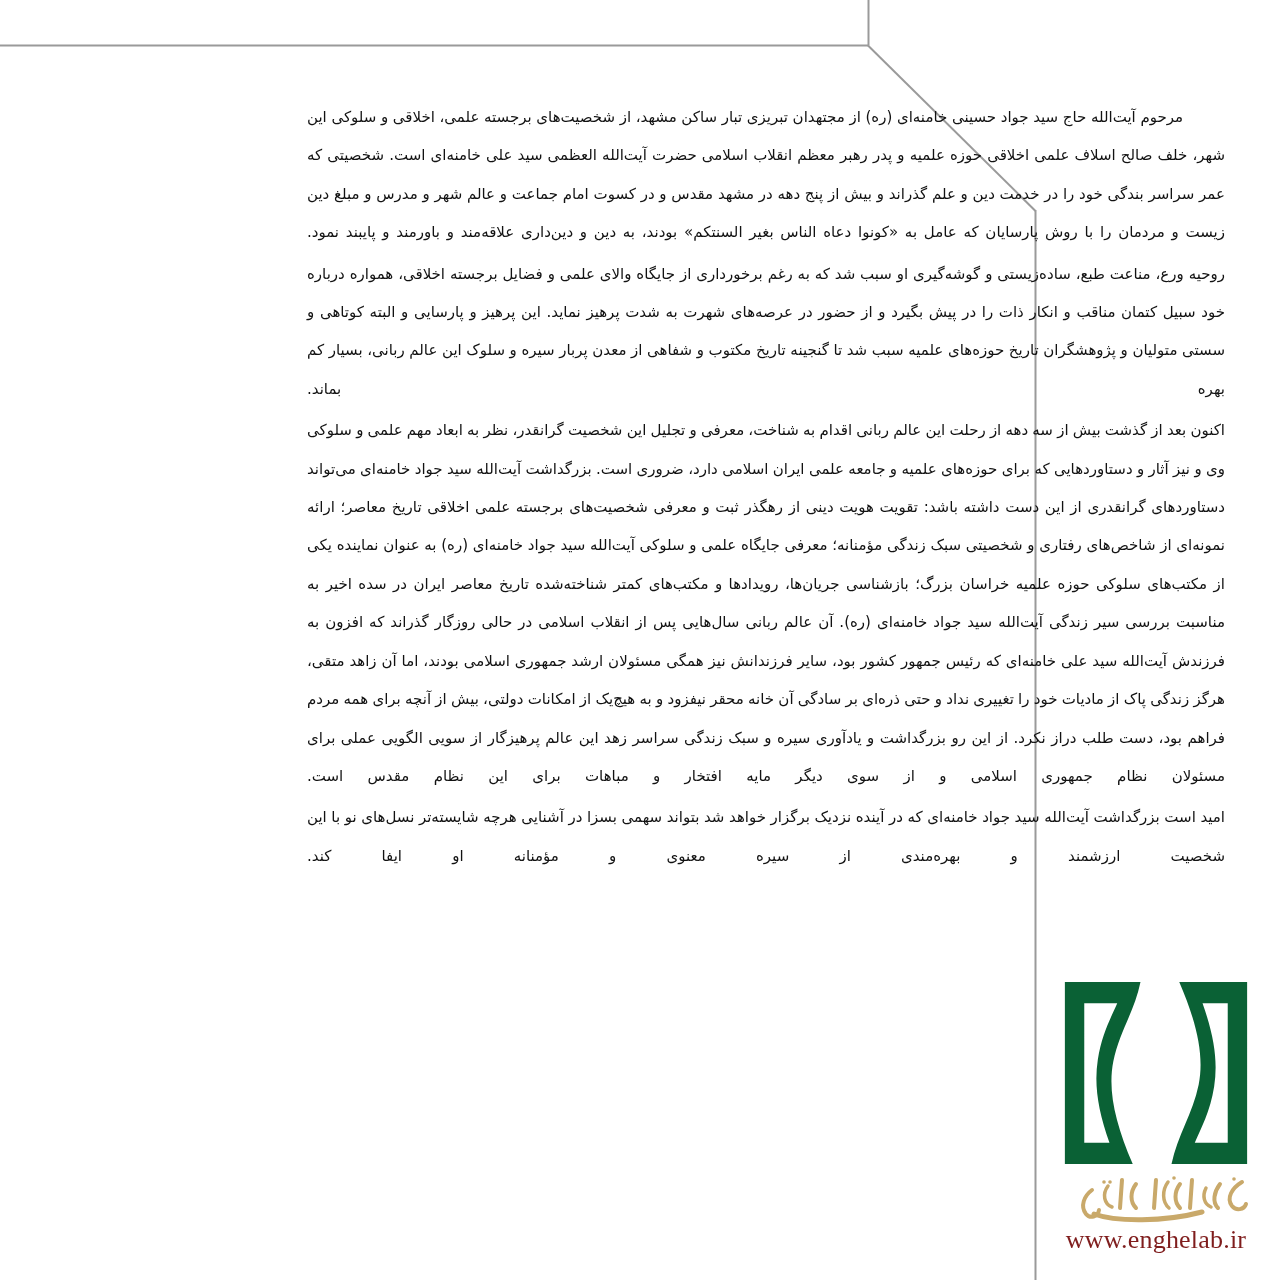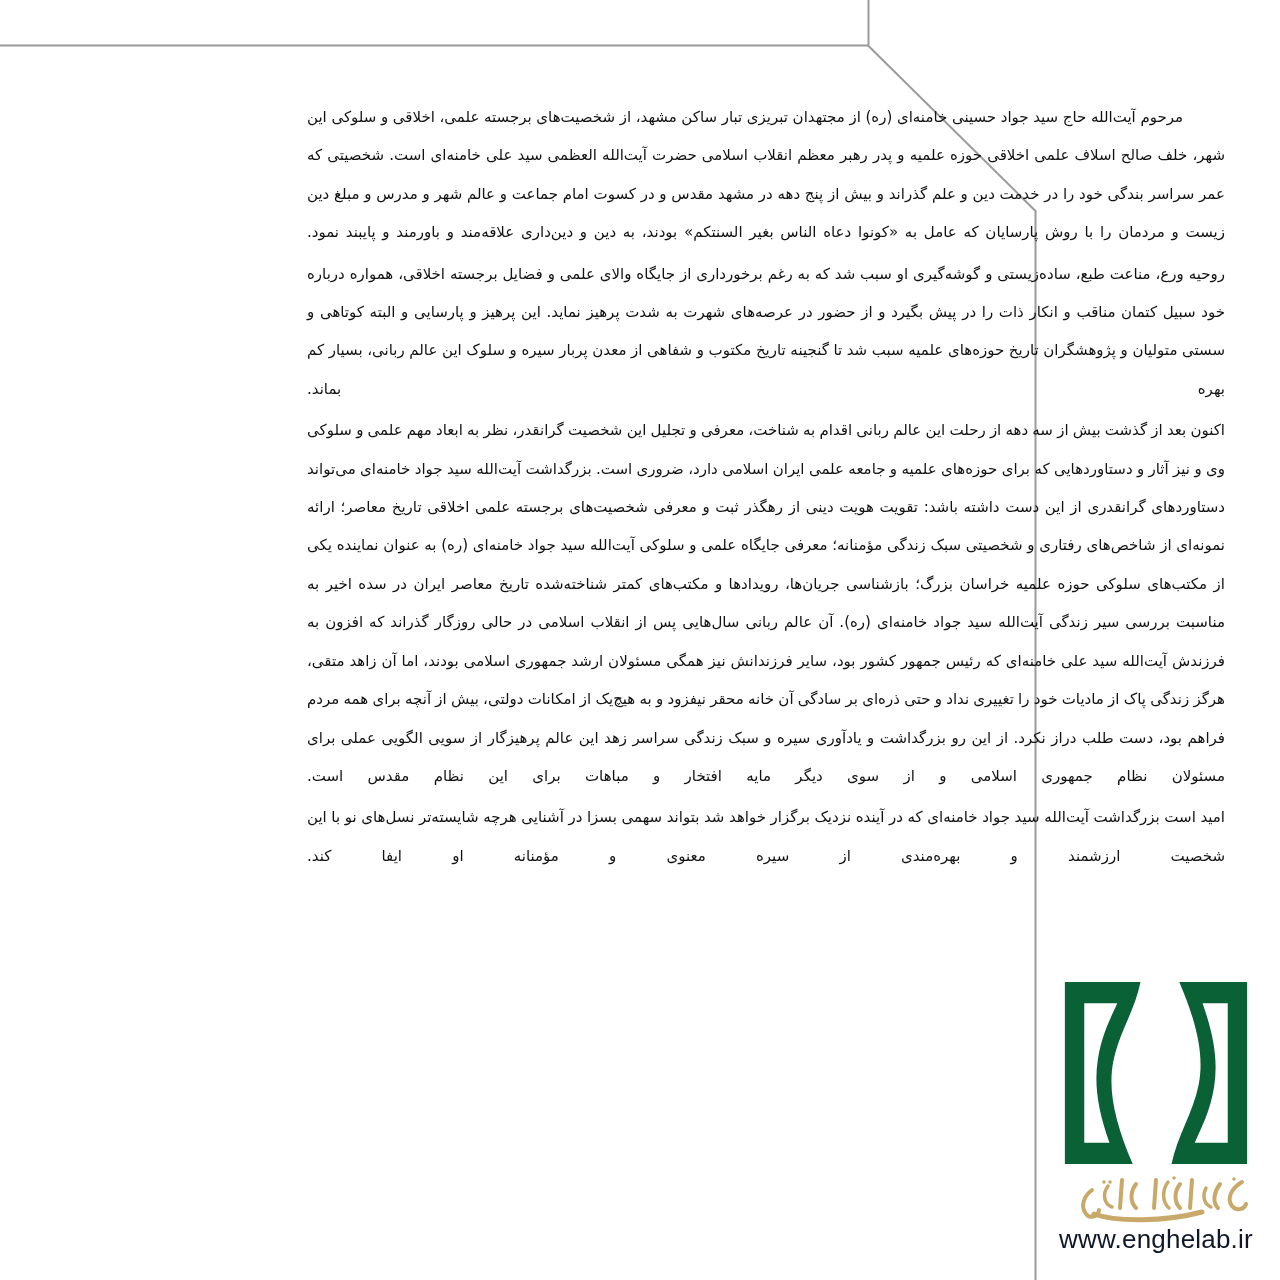--- a/index.html
+++ b/index.html
@@ -78,24 +78,24 @@
 
   .logo-wordmark {
     width: 200px;
     height: 56px;
     margin: 2px auto 0;
     display: block;
   }
 
   .logo-url {
     margin-top: 0px;
-    font-family: Liberation Sans, sans-serif;
+    font-family: Liberation Serif, serif;
     font-size: 26px;
     letter-spacing: 0.2px;
-    color: #0f172a;
+    color: #7f1d1d;
     direction: ltr;
     line-height: 1.05;
     white-space: nowrap;
   }
 </style>
 </head>
 <body>
 
 <div id="page-frame">
   <svg viewBox="0 0 1280 1280" xmlns="http://www.w3.org/2000/svg">

